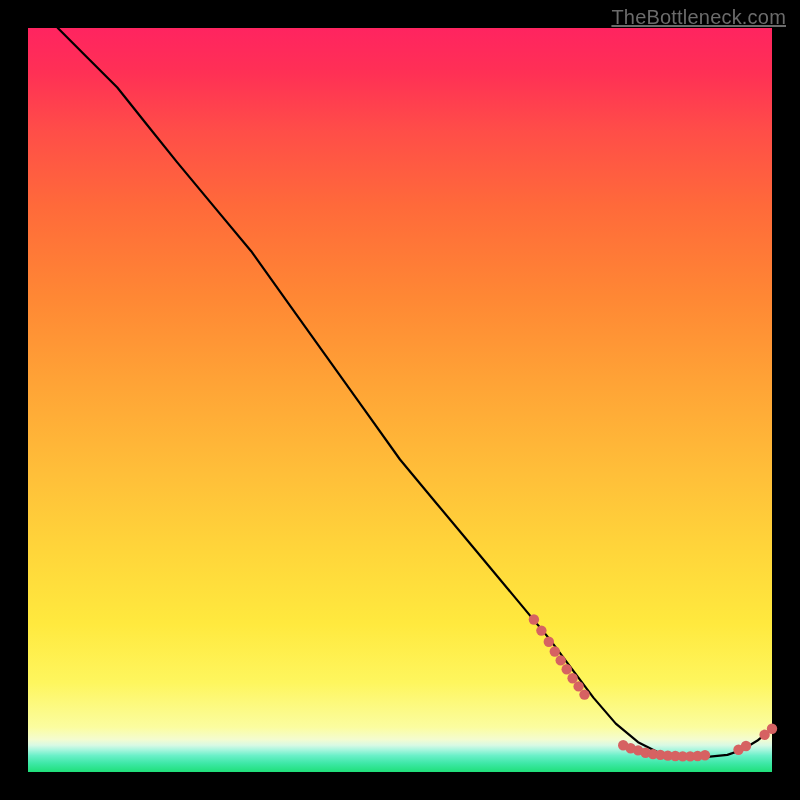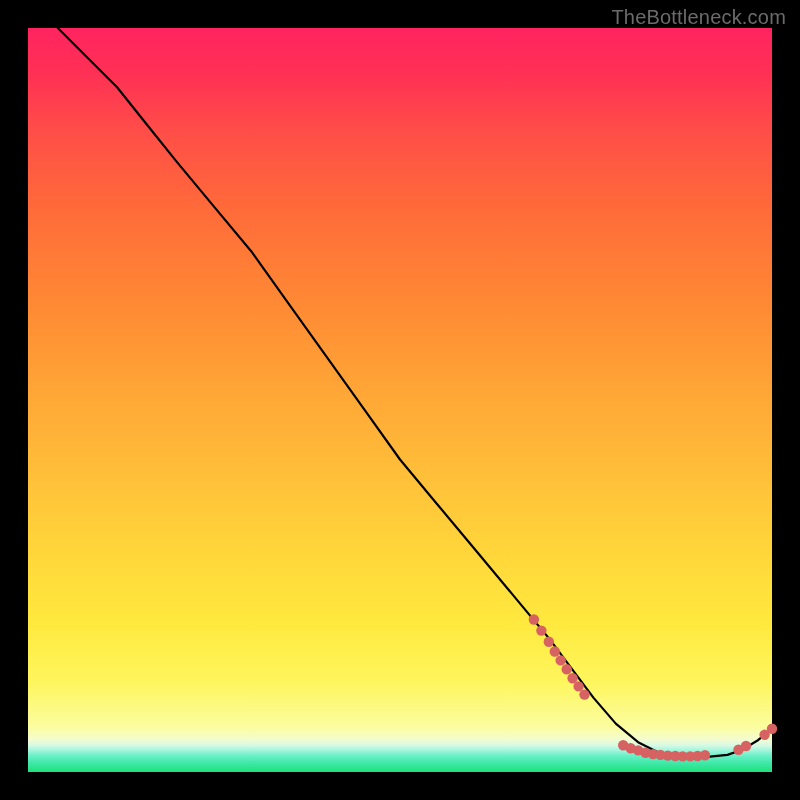--- a/index.html
+++ b/index.html
@@ -46,20 +46,21 @@
       );
   }
   .watermark {
     position: absolute;
     top: 6px;
     right: 14px;
     color: #6b6b6b;
     font-size: 20px;
     letter-spacing: 0.2px;
     user-select: none;
+    text-decoration: underline;
   }
   svg.curve {
     position: absolute;
     left: 0;
     top: 0;
     width: 744px;
     height: 744px;
     overflow: visible;
   }
 </style>

